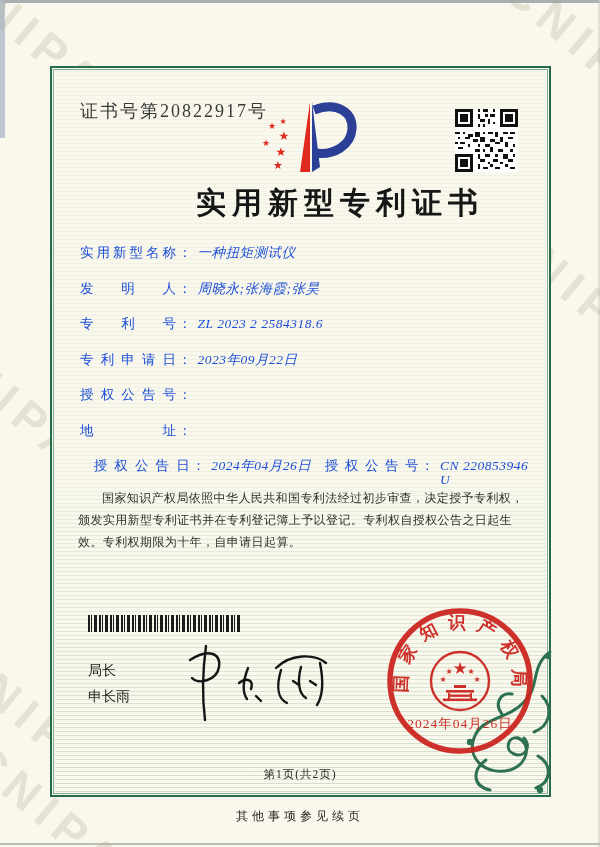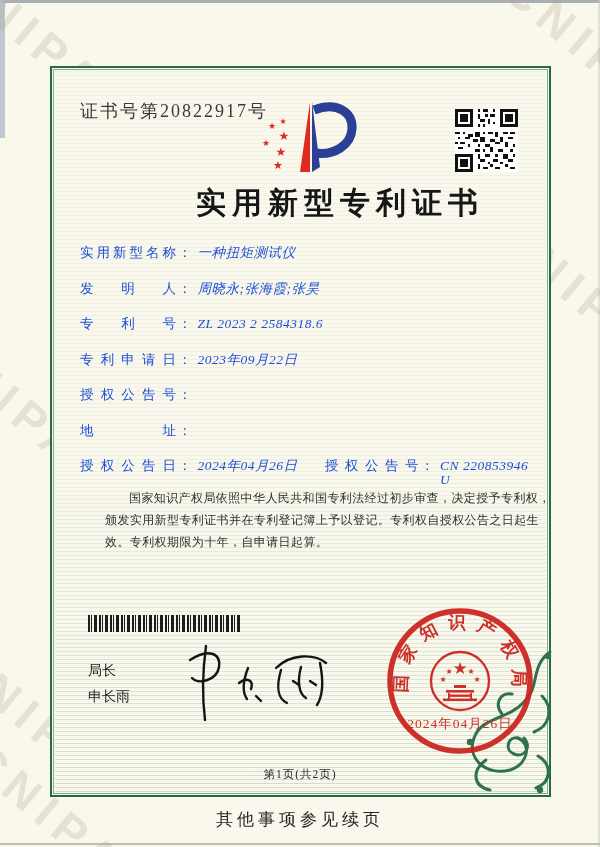--- a/index.html
+++ b/index.html
@@ -47,44 +47,44 @@
     position:absolute;left:0;top:183px;width:600px;z-index:3;
     text-align:center;font-size:30px;font-weight:bold;letter-spacing:6px;color:#161616;margin-left:40px;
   }
 
   .fields{position:absolute;left:80px;top:246px;width:460px;z-index:3;font-size:13.5px;color:#1d4ed8;}
   .row{display:flex;align-items:baseline;margin-bottom:21.5px;line-height:14px;}
   .flabel{display:inline-block;width:96px;text-align:justify;text-align-last:justify;letter-spacing:0;}
   .fcolon{margin:0 6px 0 2px;}
   .fvalue{letter-spacing:.5px;font-style:italic;}
   .pair{display:flex;align-items:baseline;}
-  .pair1{width:250px;}
+  .pair1{width:250px;justify-content:center;}
 
   .legal{position:absolute;left:78px;top:487px;width:447px;z-index:3;
-    font-size:12px;line-height:22px;color:#2e2e2e;letter-spacing:.4px;margin-left:27px;}
+    font-size:12px;line-height:22px;color:#2e2e2e;letter-spacing:.4px;}
   .legal p{margin:0;text-indent:2em;}
 
   .barcode{
     position:absolute;left:88px;top:615px;width:153px;height:17px;z-index:3;
     background:repeating-linear-gradient(90deg,
       #1c1c1c 0 2px, transparent 2px 3px,
       #1c1c1c 3px 4px, transparent 4px 6px,
       #1c1c1c 6px 9px, transparent 9px 11px);
   }
 
   .signer{position:absolute;left:88px;top:658px;z-index:3;font-size:14px;line-height:26px;
     font-family:Liberation Mono, monospace;color:#1c1c1c;}
   .signature{position:absolute;left:168px;top:636px;z-index:4;}
 
   .seal{position:absolute;left:386px;top:607px;z-index:5;opacity:.93;}
 
   .page-num{position:absolute;left:0;top:767px;width:600px;text-align:center;z-index:3;
     font-size:11.5px;color:#2a2a2a;letter-spacing:1px;}
   .footer-note{position:absolute;left:0;top:808px;width:600px;text-align:center;z-index:3;
-    font-size:17px;letter-spacing:4px;color:#262626;}
+    font-size:12px;letter-spacing:4px;color:#262626;}
 
   .corner-ornament{position:absolute;left:454px;top:648px;z-index:3;pointer-events:none;}
 </style>
 </head>
 <body>
 
 <div class="edge-top"></div>
 <div class="edge-left"></div>
 <div class="edge-right"></div>
 <div class="edge-bottom"></div>

